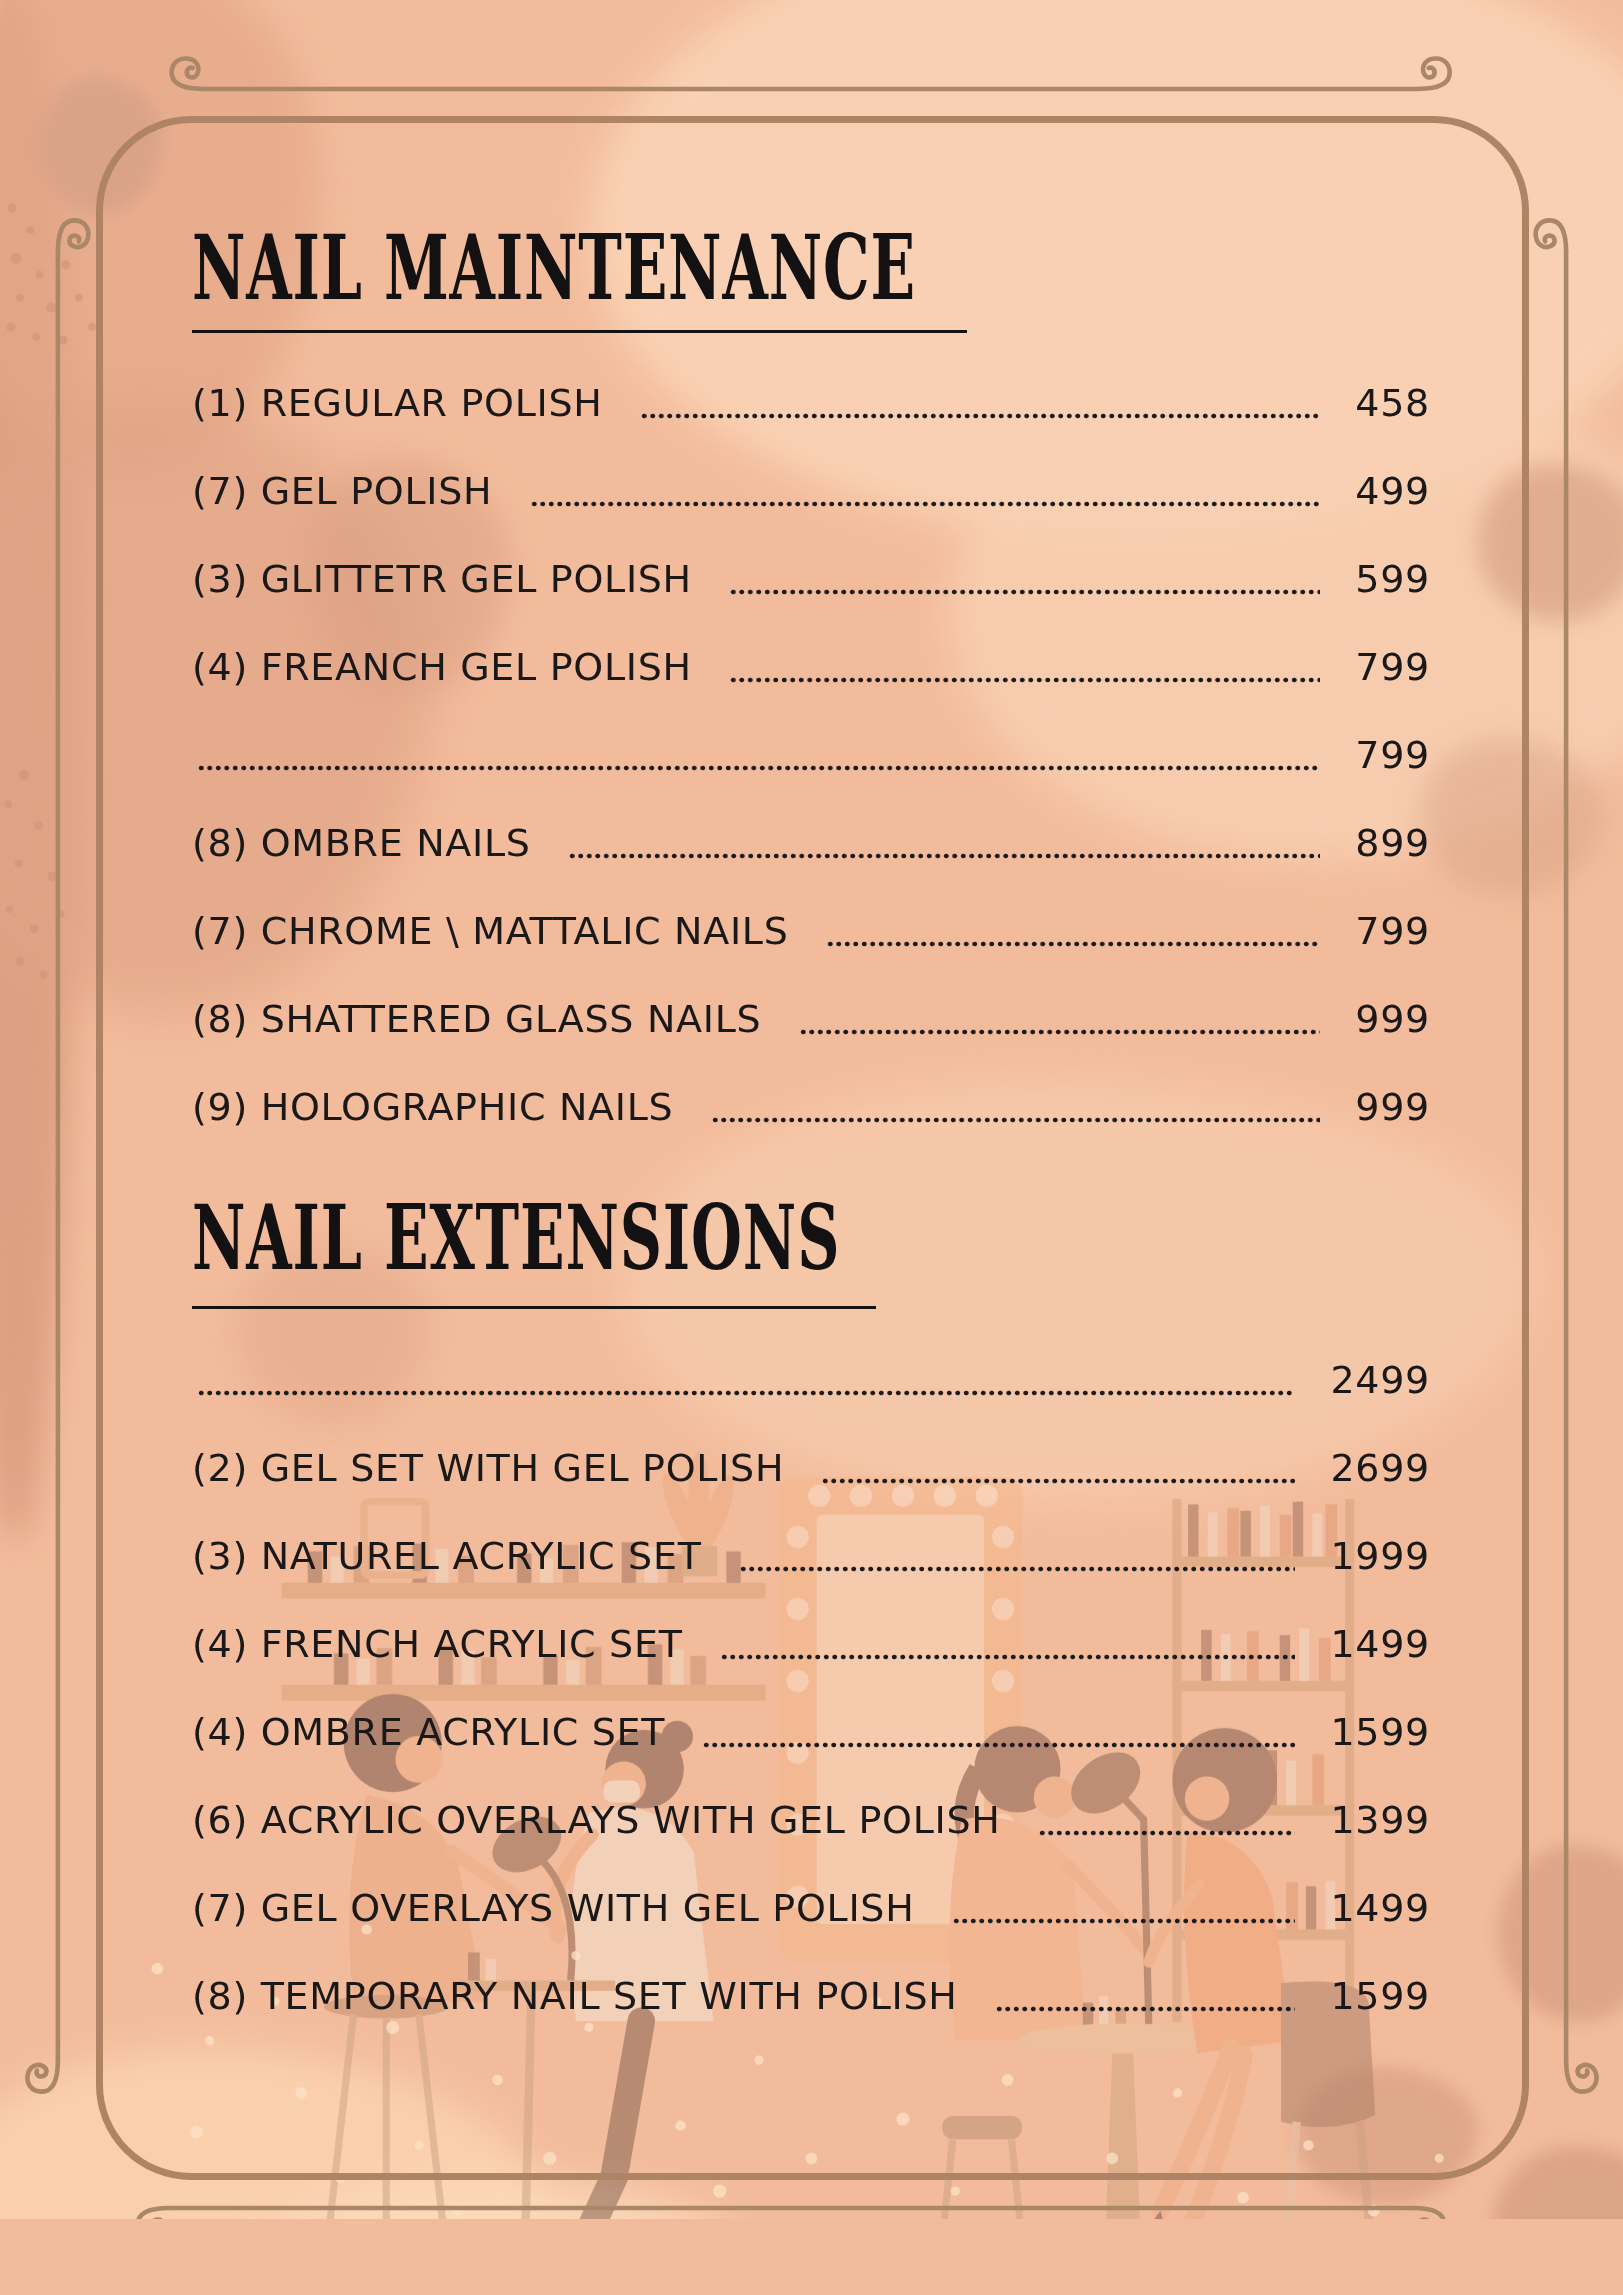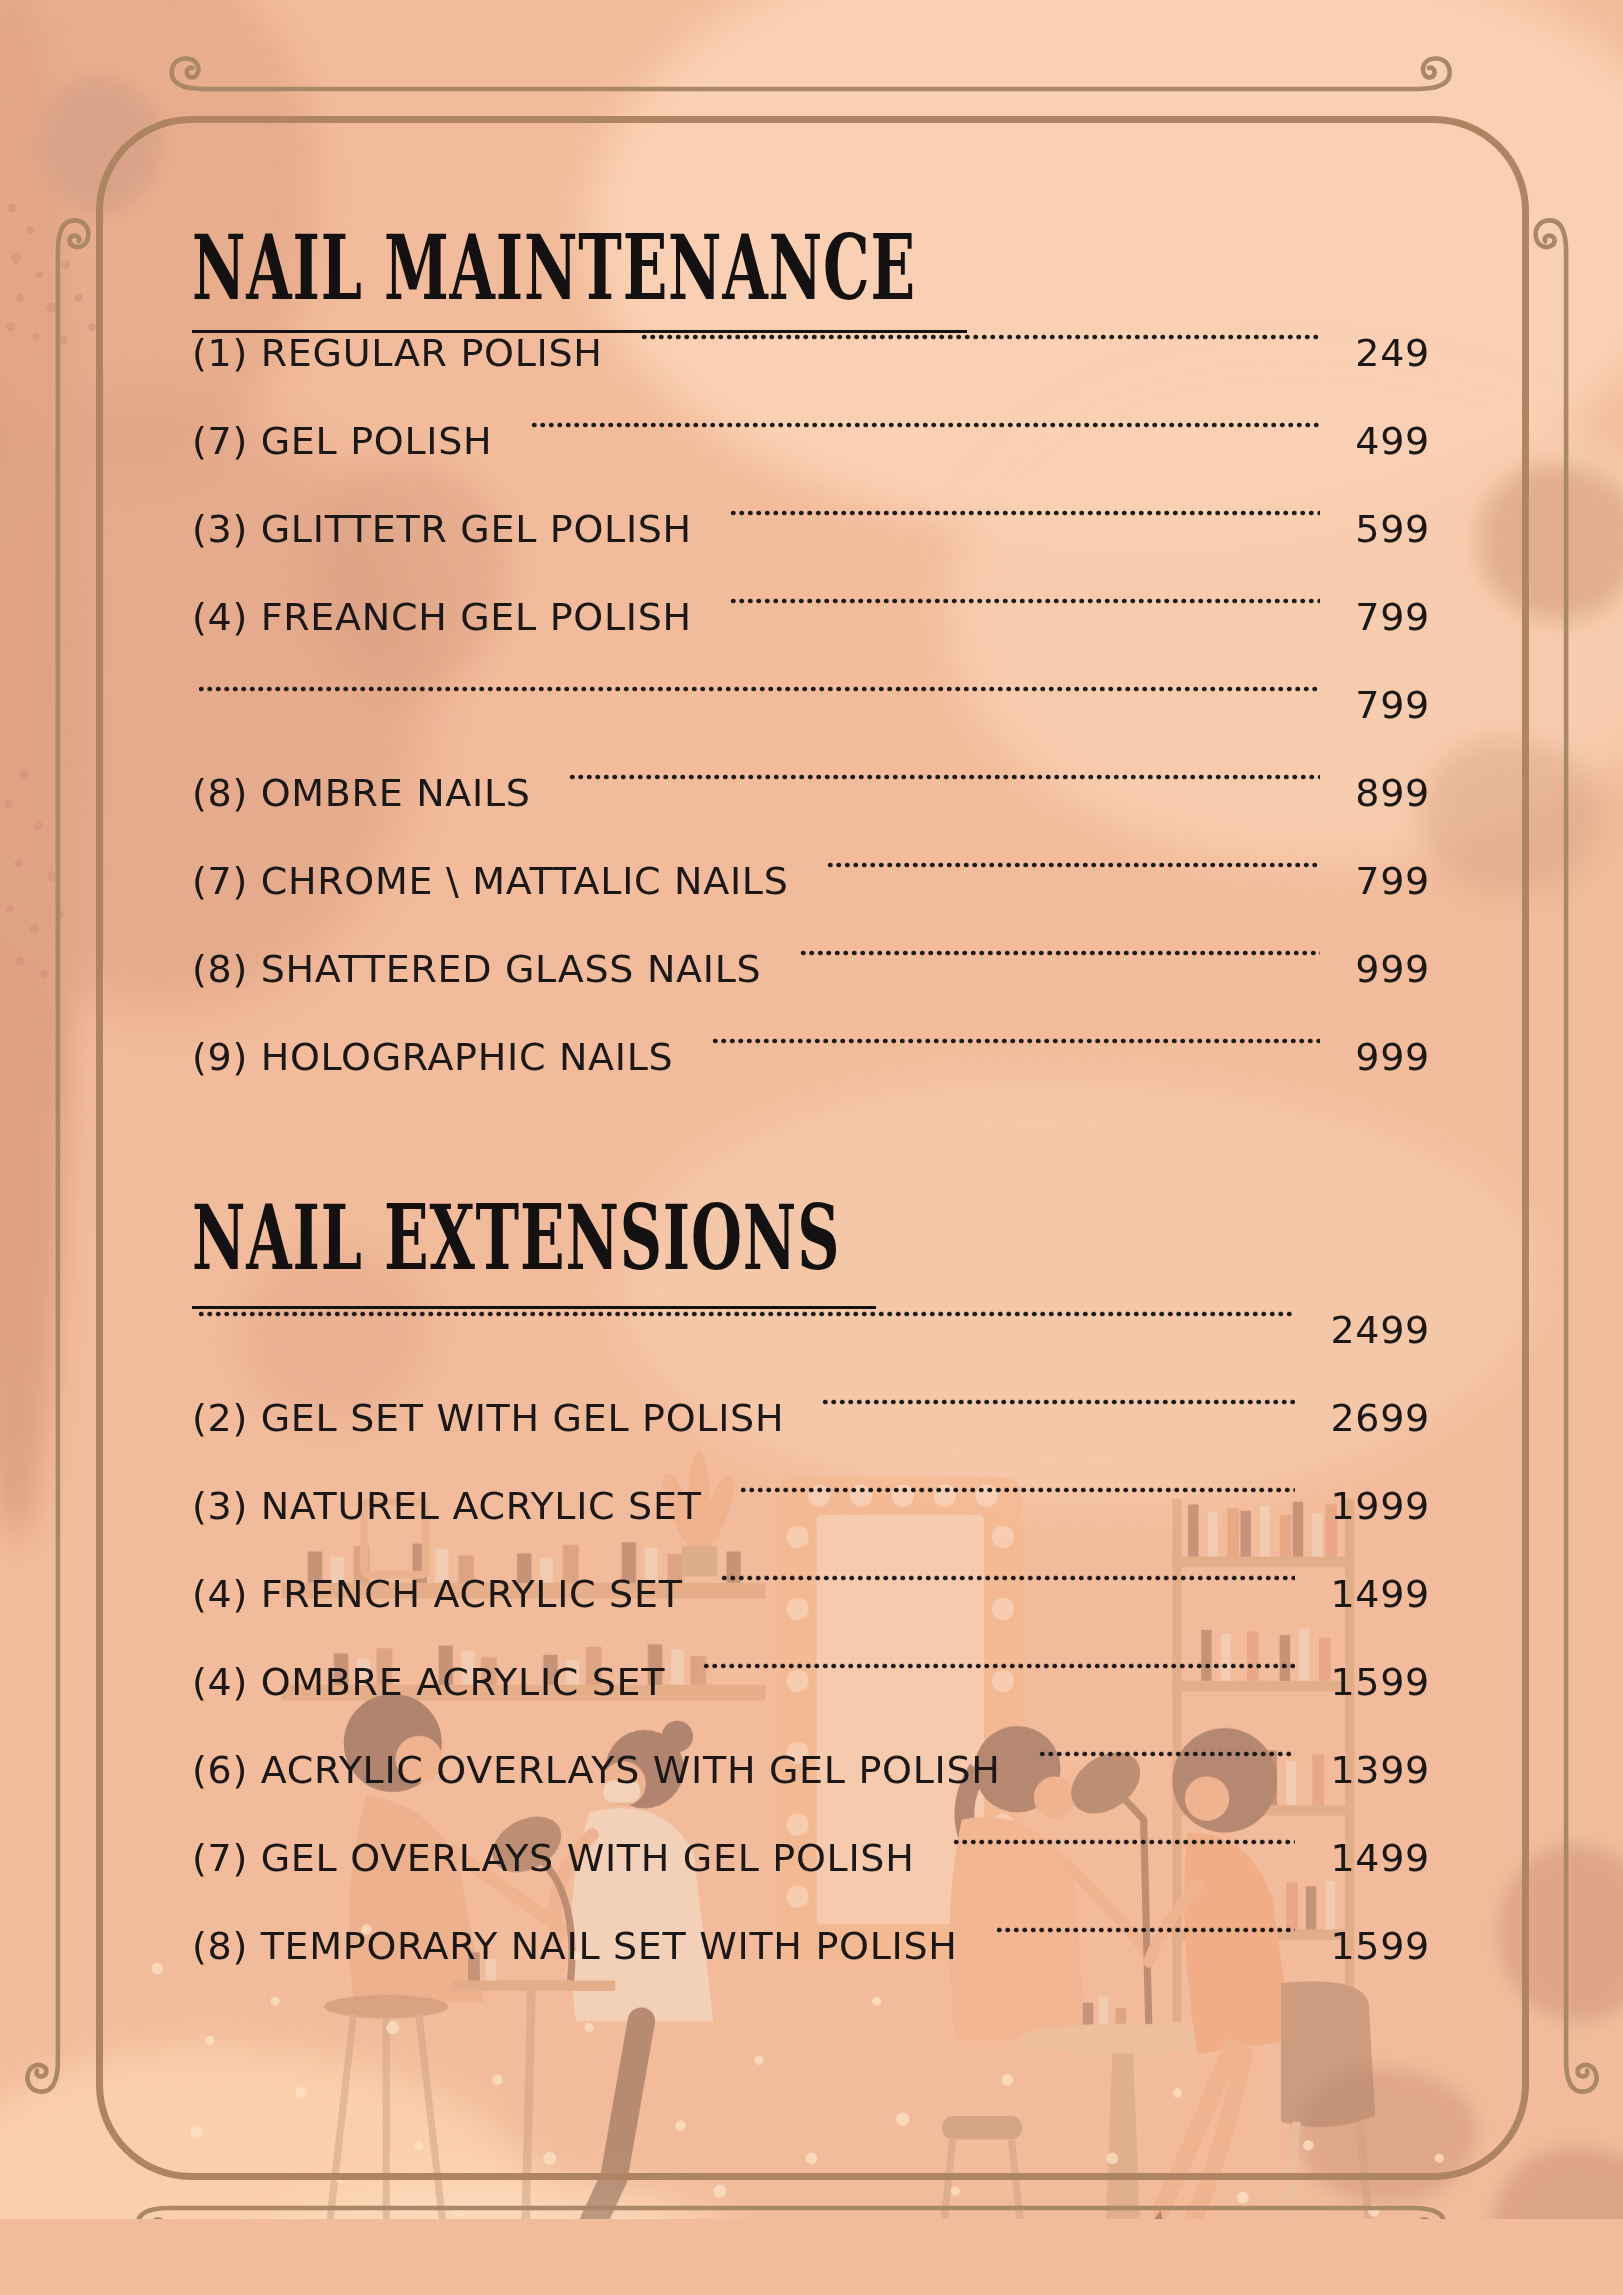--- a/index.html
+++ b/index.html
@@ -15,21 +15,21 @@
   svg.decor{position:absolute;left:0;top:0;}
 
   
   .section-title{position:absolute;left:192px;margin:0;font-family:"DejaVu Serif",serif;
     font-weight:700;font-size:90px;line-height:1;letter-spacing:1.3px;color:#141112;
     transform:scaleX(0.65);transform-origin:0 100%;white-space:nowrap;}
   .rule{position:absolute;left:192px;height:2.6px;background:#151312;}
 
   
   .items{position:absolute;left:192px;width:1238px;}
-  .row{position:relative;height:88px;display:flex;gap:32px;}
+  .row{position:relative;height:88px;display:flex;align-items:flex-end;gap:32px;}
   .row .label,.row .price{font-size:38px;line-height:1;letter-spacing:0.7px;color:#1b1819;white-space:nowrap;}
   .row .dots{flex:1;height:5.9px;margin:0 3.3px 3.3px 5.2px;
     background-image:radial-gradient(circle,#1c191a 2.2px,transparent 2.6px);
     background-size:8.5px 5.9px;background-repeat:repeat-x;background-position:0 50%;}
 
   .s0 .section-title{top:222px;}
   .s0 .rule{top:330px;width:775px;}
   .s0 .items{top:334px;}
   .s1 .section-title{top:1192px;}
   .s1 .rule{top:1306px;width:684px;}
@@ -329,21 +329,21 @@
 
   <div class="frame-border"></div>
 
   <section class="s0">
     <h1 class="section-title">NAIL MAINTENANCE</h1>
     <div class="rule"></div>
     <div class="items">
     <div class="row">
       <span class="label">(1) REGULAR POLISH</span>
       <span class="dots"></span>
-      <span class="price">249</span>
+      <span class="price">458</span>
     </div>
 
     <div class="row">
       <span class="label">(7) GEL POLISH</span>
       <span class="dots"></span>
       <span class="price">499</span>
     </div>
 
     <div class="row">
       <span class="label">(3) GLITTETR GEL POLISH</span>

